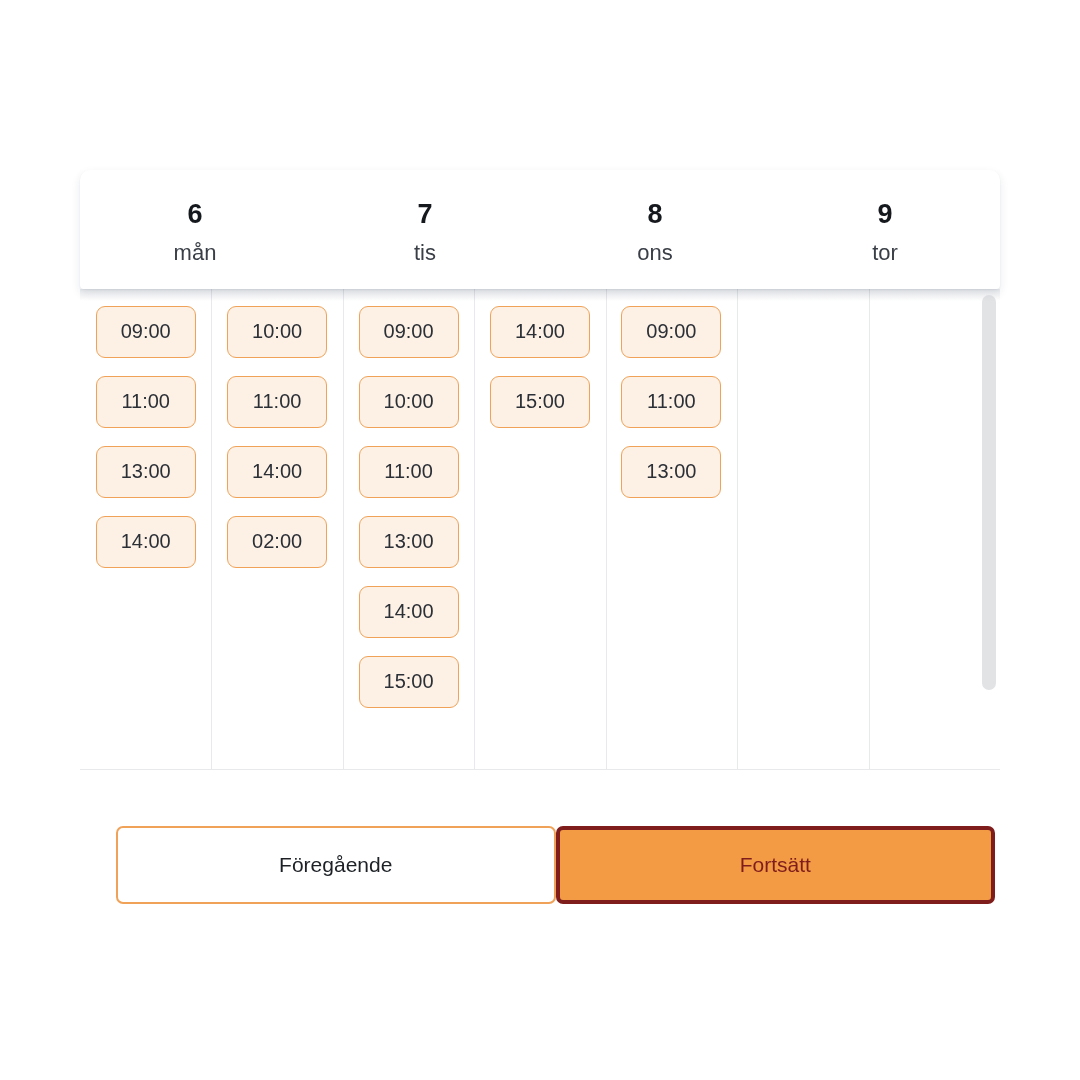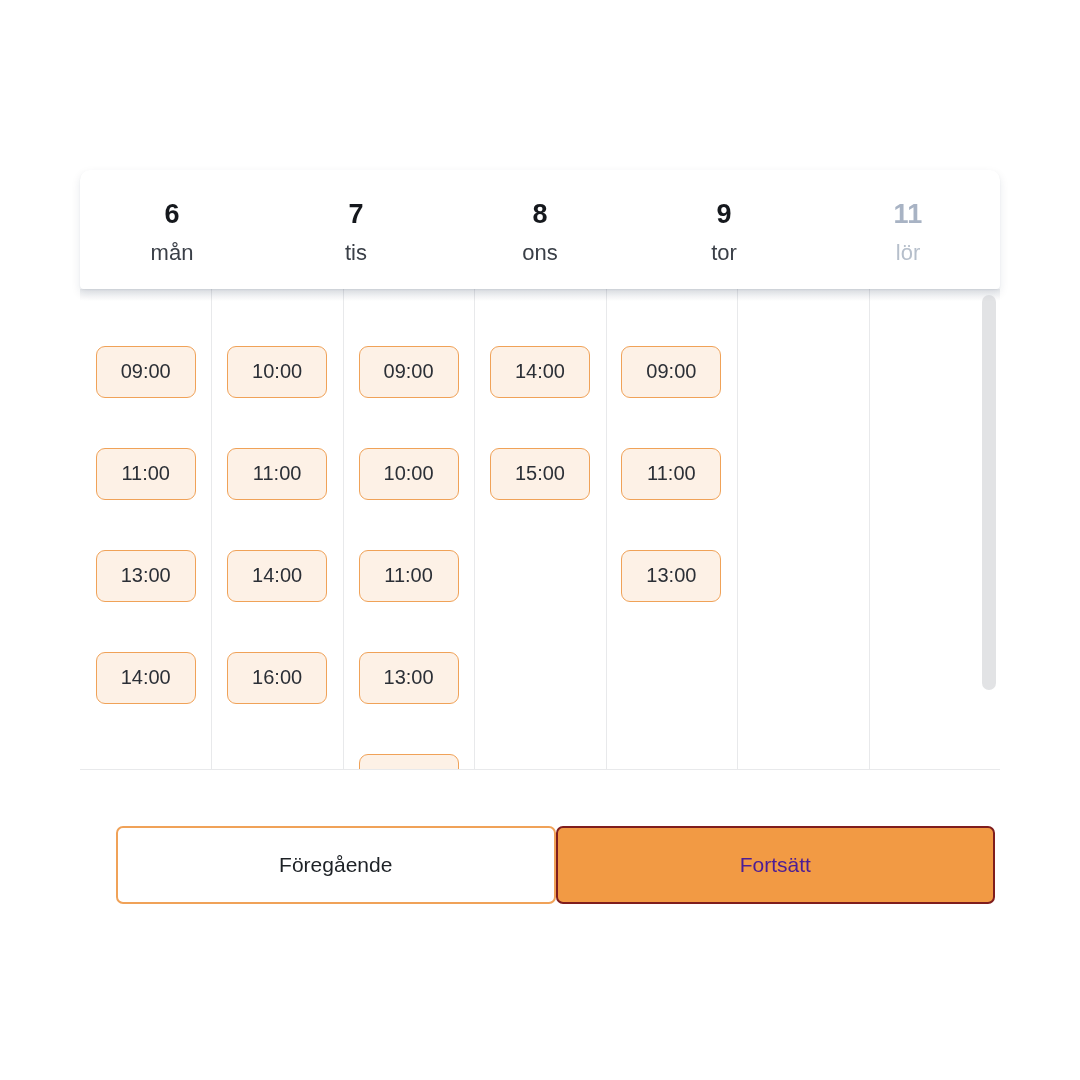--- a/index.html
+++ b/index.html
@@ -88,22 +88,21 @@
     left: 0;
     top: 0;
     bottom: 0;
     width: 1px;
     background: #e8e9eb;
   }
   .slot-col-inner {
     display: flex;
     flex-direction: column;
     align-items: center;
-    gap: 50px;
-    margin-top: 40px;
+    gap: 18px;
   }
   .slot-pill {
     width: 100px;
     height: 52px;
     box-sizing: border-box;
     display: flex;
     align-items: center;
     justify-content: center;
     background: #fdf1e6;
     border: 1.6px solid #f0a258;
@@ -168,22 +167,22 @@
     border-radius: 7px;
     cursor: pointer;
   }
   .btn-secondary {
     background: #ffffff;
     border: 2px solid #f0a258;
     color: #1d2126;
   }
   .btn-primary {
     background: #f29a44;
-    border: 2px solid #7f1d1d;
-    color: #4c1d95;
+    border: 4px solid #7f1d1d;
+    color: #7f1d1d;
   }
 </style>
 </head>
 <body>
 
 <div class="page">
 
   <div class="booking-widget">
 
     <div class="day-header">
@@ -196,43 +195,39 @@
           <div class="day-label">tis</div>
         </div>
         <div class="day-col-head">
           <div class="day-num">8</div>
           <div class="day-label">ons</div>
         </div>
         <div class="day-col-head">
           <div class="day-num">9</div>
           <div class="day-label">tor</div>
         </div>
-        <div class="day-col-head is-disabled">
-          <div class="day-num">11</div>
-          <div class="day-label">lör</div>
-        </div>
       </div>
 
     <div class="slots-viewport">
       <div class="viewport-topshade"></div>
       <div class="slots-grid">
           <div class="slot-col">
             <div class="slot-col-inner">
               <div class="slot-pill">09:00</div>
               <div class="slot-pill">11:00</div>
               <div class="slot-pill">13:00</div>
               <div class="slot-pill">14:00</div>
             </div>
           </div>
           <div class="slot-col">
             <div class="slot-col-inner">
               <div class="slot-pill">10:00</div>
               <div class="slot-pill">11:00</div>
               <div class="slot-pill">14:00</div>
-              <div class="slot-pill">16:00</div>
+              <div class="slot-pill">02:00</div>
             </div>
           </div>
           <div class="slot-col">
             <div class="slot-col-inner">
               <div class="slot-pill">09:00</div>
               <div class="slot-pill">10:00</div>
               <div class="slot-pill">11:00</div>
               <div class="slot-pill">13:00</div>
               <div class="slot-pill">14:00</div>
               <div class="slot-pill">15:00</div>

